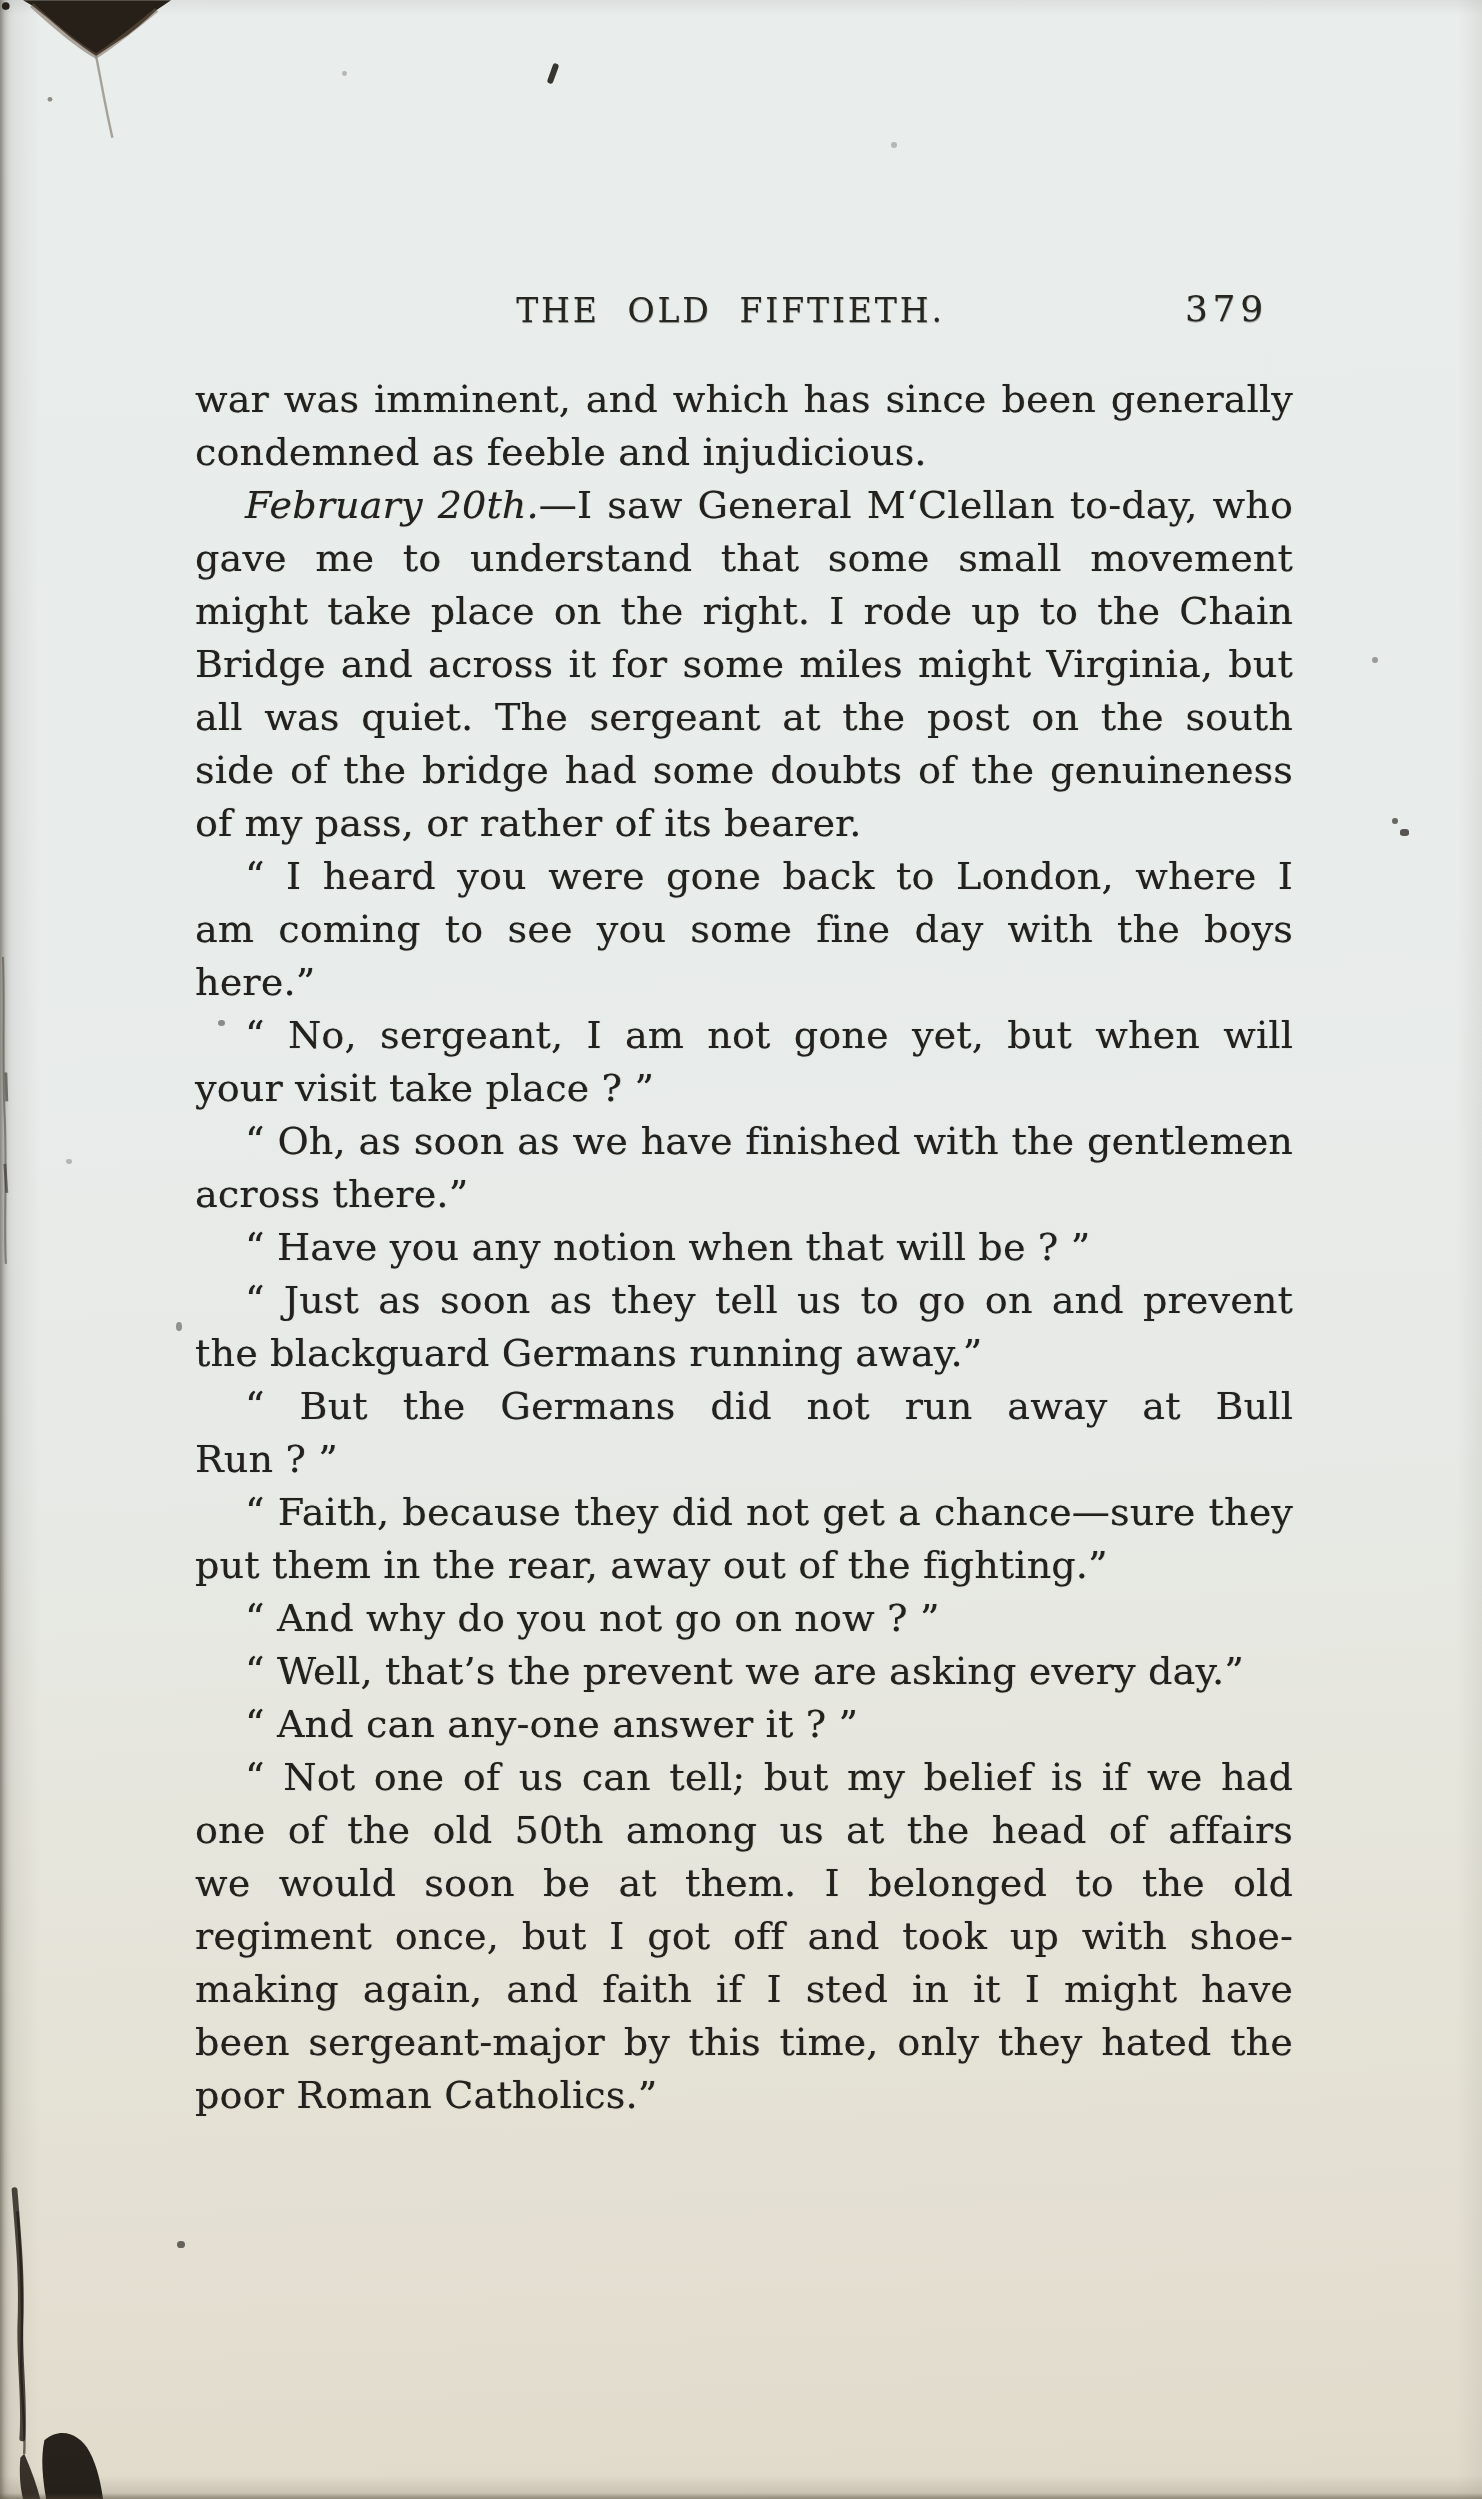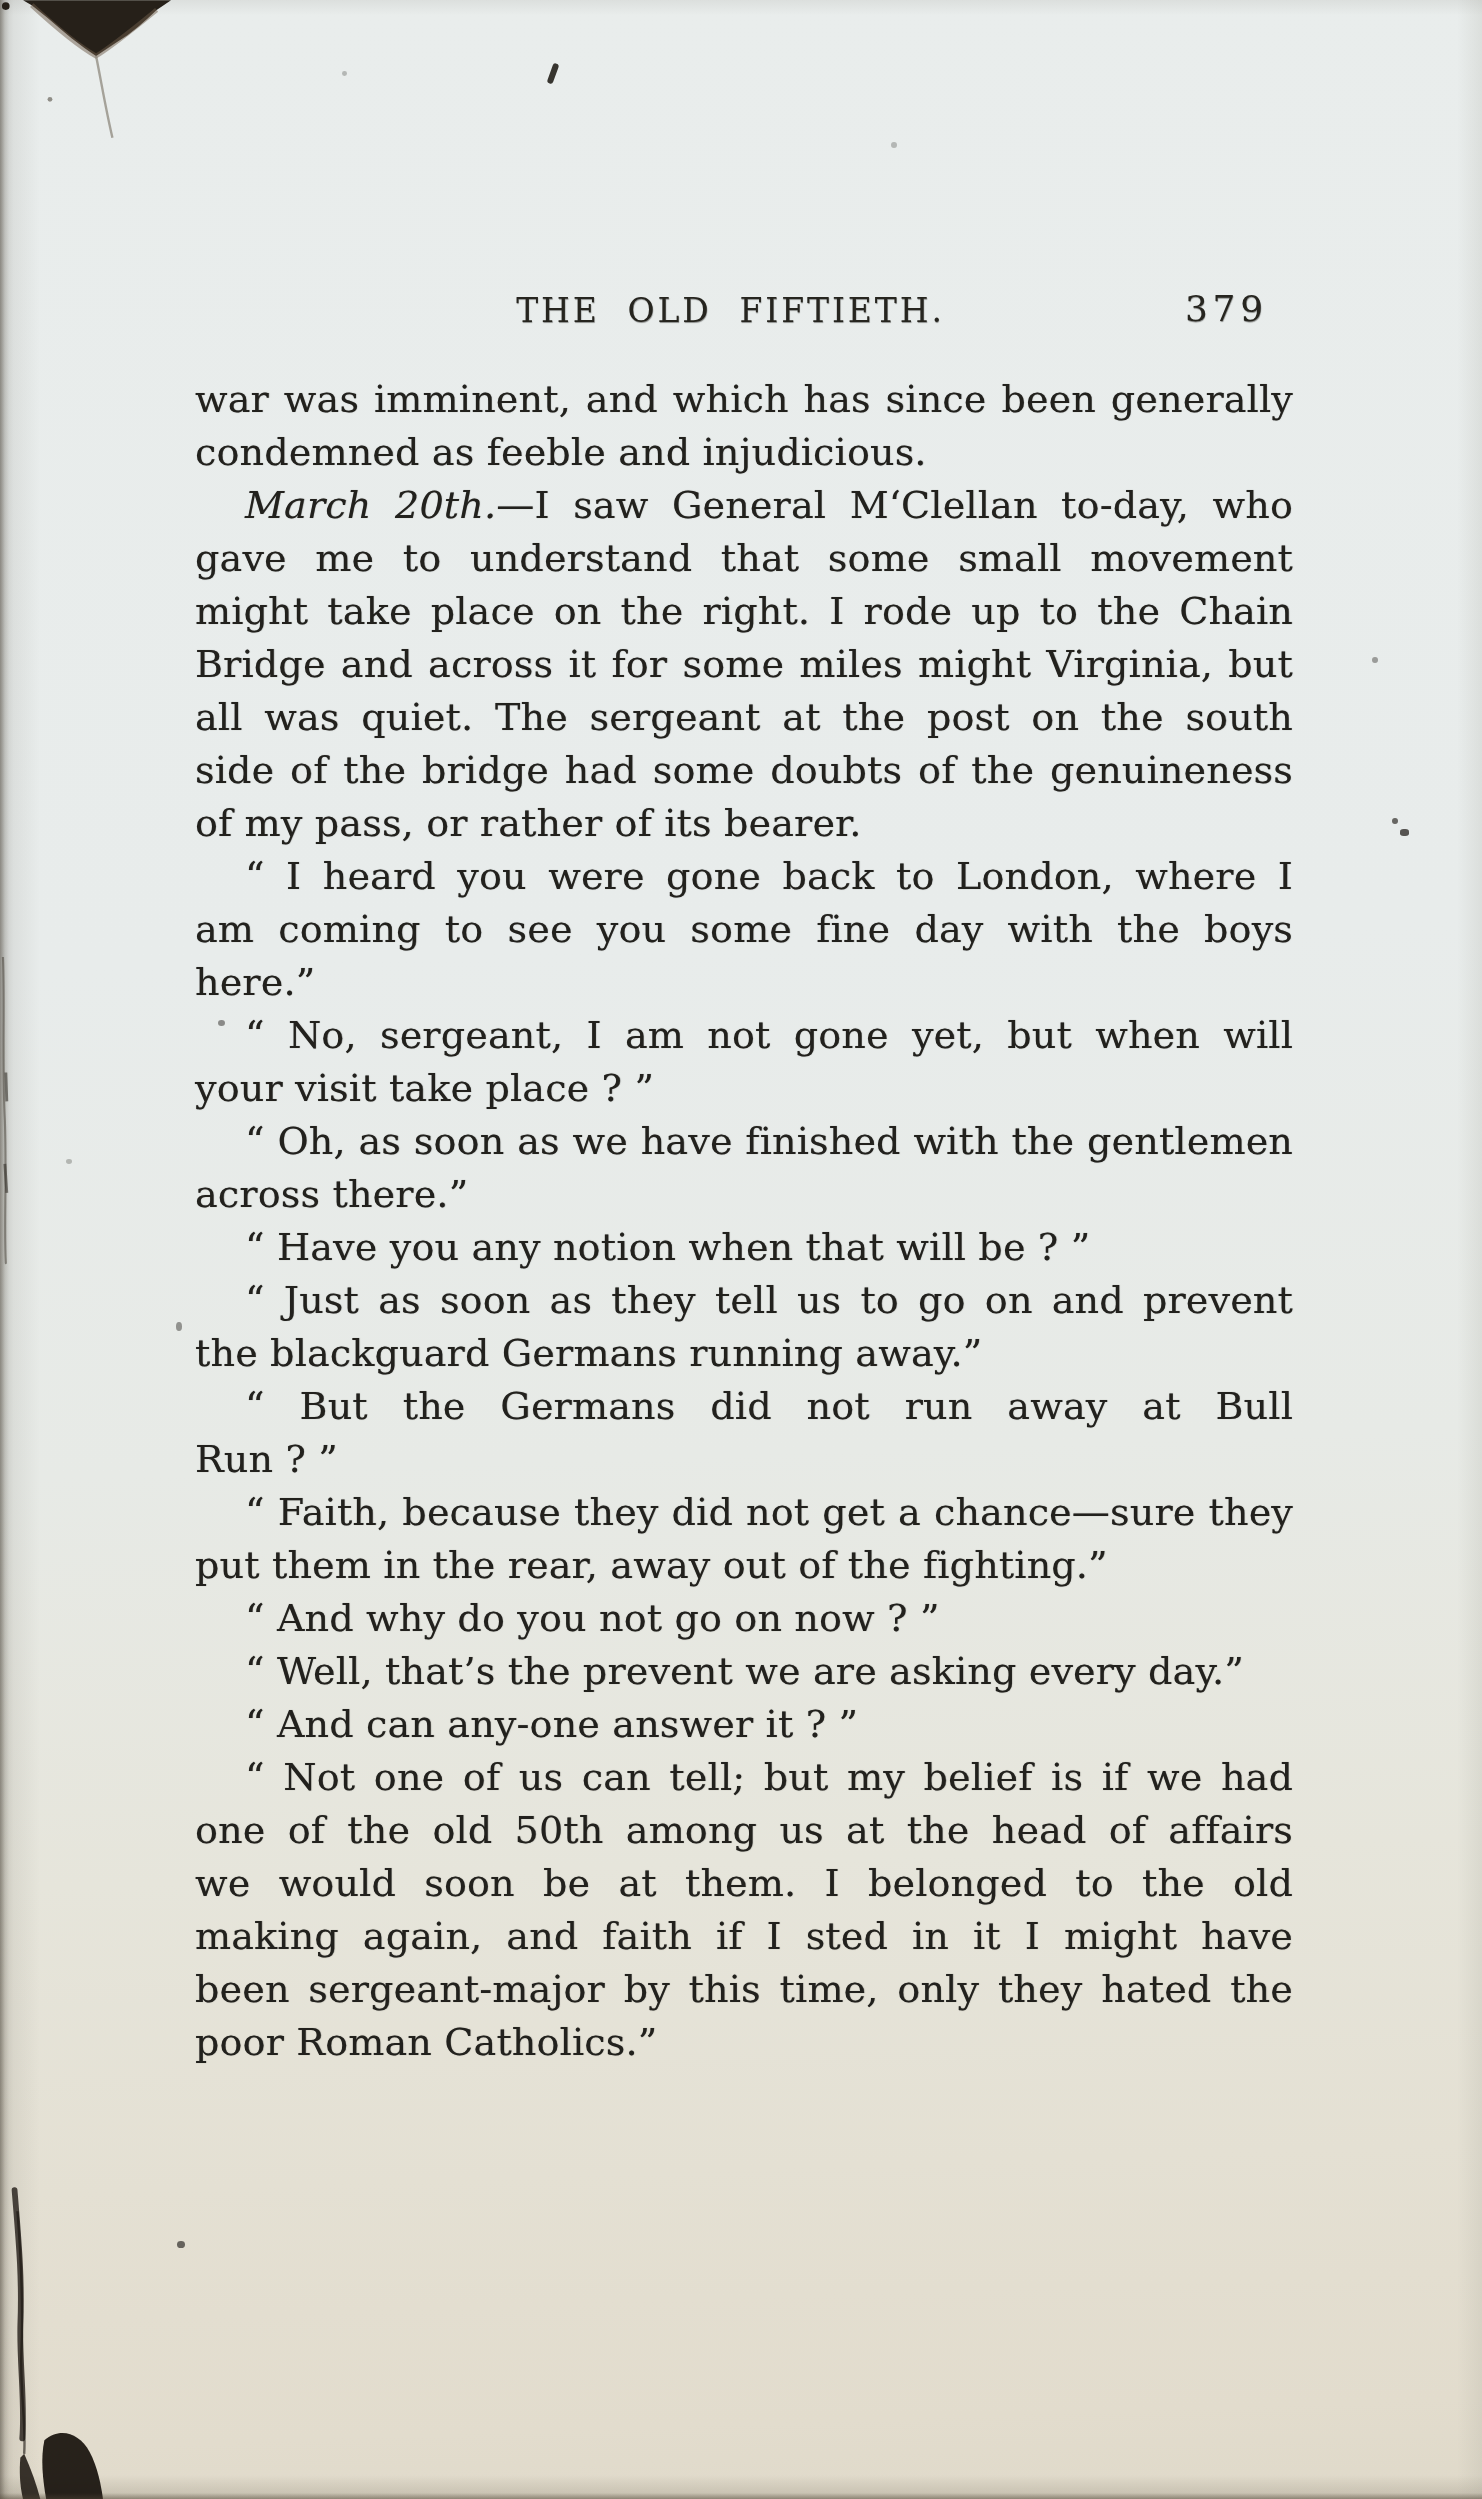--- a/index.html
+++ b/index.html
@@ -145,21 +145,21 @@
   <div class="bottom-strip"></div>
 
   <div class="header">
     <div class="running-title">THE OLD FIFTIETH.</div>
     <div class="page-number">379</div>
   </div>
 
   <div class="body-text" id="body-text">
       <div class="line just"><span>war was imminent, and which has since been generally</span></div>
       <div class="line"><span>condemned as feeble and injudicious.</span></div>
-      <div class="line indent just"><span class="it">March 20th.</span><span>—I saw General M‘Clellan to-day, who</span></div>
+      <div class="line indent just"><span class="it">February 20th.</span><span>—I saw General M‘Clellan to-day, who</span></div>
       <div class="line just"><span>gave me to understand that some small movement</span></div>
       <div class="line just"><span>might take place on the right.  I rode up to the Chain</span></div>
       <div class="line just"><span>Bridge and across it for some miles might Virginia, but</span></div>
       <div class="line just"><span>all was quiet.  The sergeant at the post on the south</span></div>
       <div class="line just"><span>side of the bridge had some doubts of the genuineness</span></div>
       <div class="line"><span>of my pass, or rather of its bearer.</span></div>
       <div class="line indent just"><span>“ I heard you were gone back to London, where I</span></div>
       <div class="line just"><span>am coming to see you some fine day with the boys</span></div>
       <div class="line"><span>here.”</span></div>
       <div class="line indent just"><span>“ No, sergeant, I am not gone yet, but when will</span></div>
@@ -172,19 +172,20 @@
       <div class="line indent just"><span>“ But the Germans did not run away at Bull</span></div>
       <div class="line"><span>Run ? ”</span></div>
       <div class="line indent just"><span>“ Faith, because they did not get a chance—sure they</span></div>
       <div class="line"><span>put them in the rear, away out of the fighting.”</span></div>
       <div class="line indent"><span>“ And why do you not go on now ? ”</span></div>
       <div class="line indent"><span>“ Well, that’s the prevent we are asking every day.”</span></div>
       <div class="line indent"><span>“ And can any-one answer it ? ”</span></div>
       <div class="line indent just"><span>“ Not one of us can tell; but my belief is if we had</span></div>
       <div class="line just"><span>one of the old 50th among us at the head of affairs</span></div>
       <div class="line just"><span>we would soon be at them.  I belonged to the old</span></div>
+      <div class="line just"><span>regiment once, but I got off and took up with shoe-</span></div>
       <div class="line just"><span>making again, and faith if I sted in it I might have</span></div>
       <div class="line just"><span>been sergeant-major by this time, only they hated the</span></div>
       <div class="line"><span>poor Roman Catholics.”</span></div>
     </div>
 
 </div>
 
 
 </body></html>

